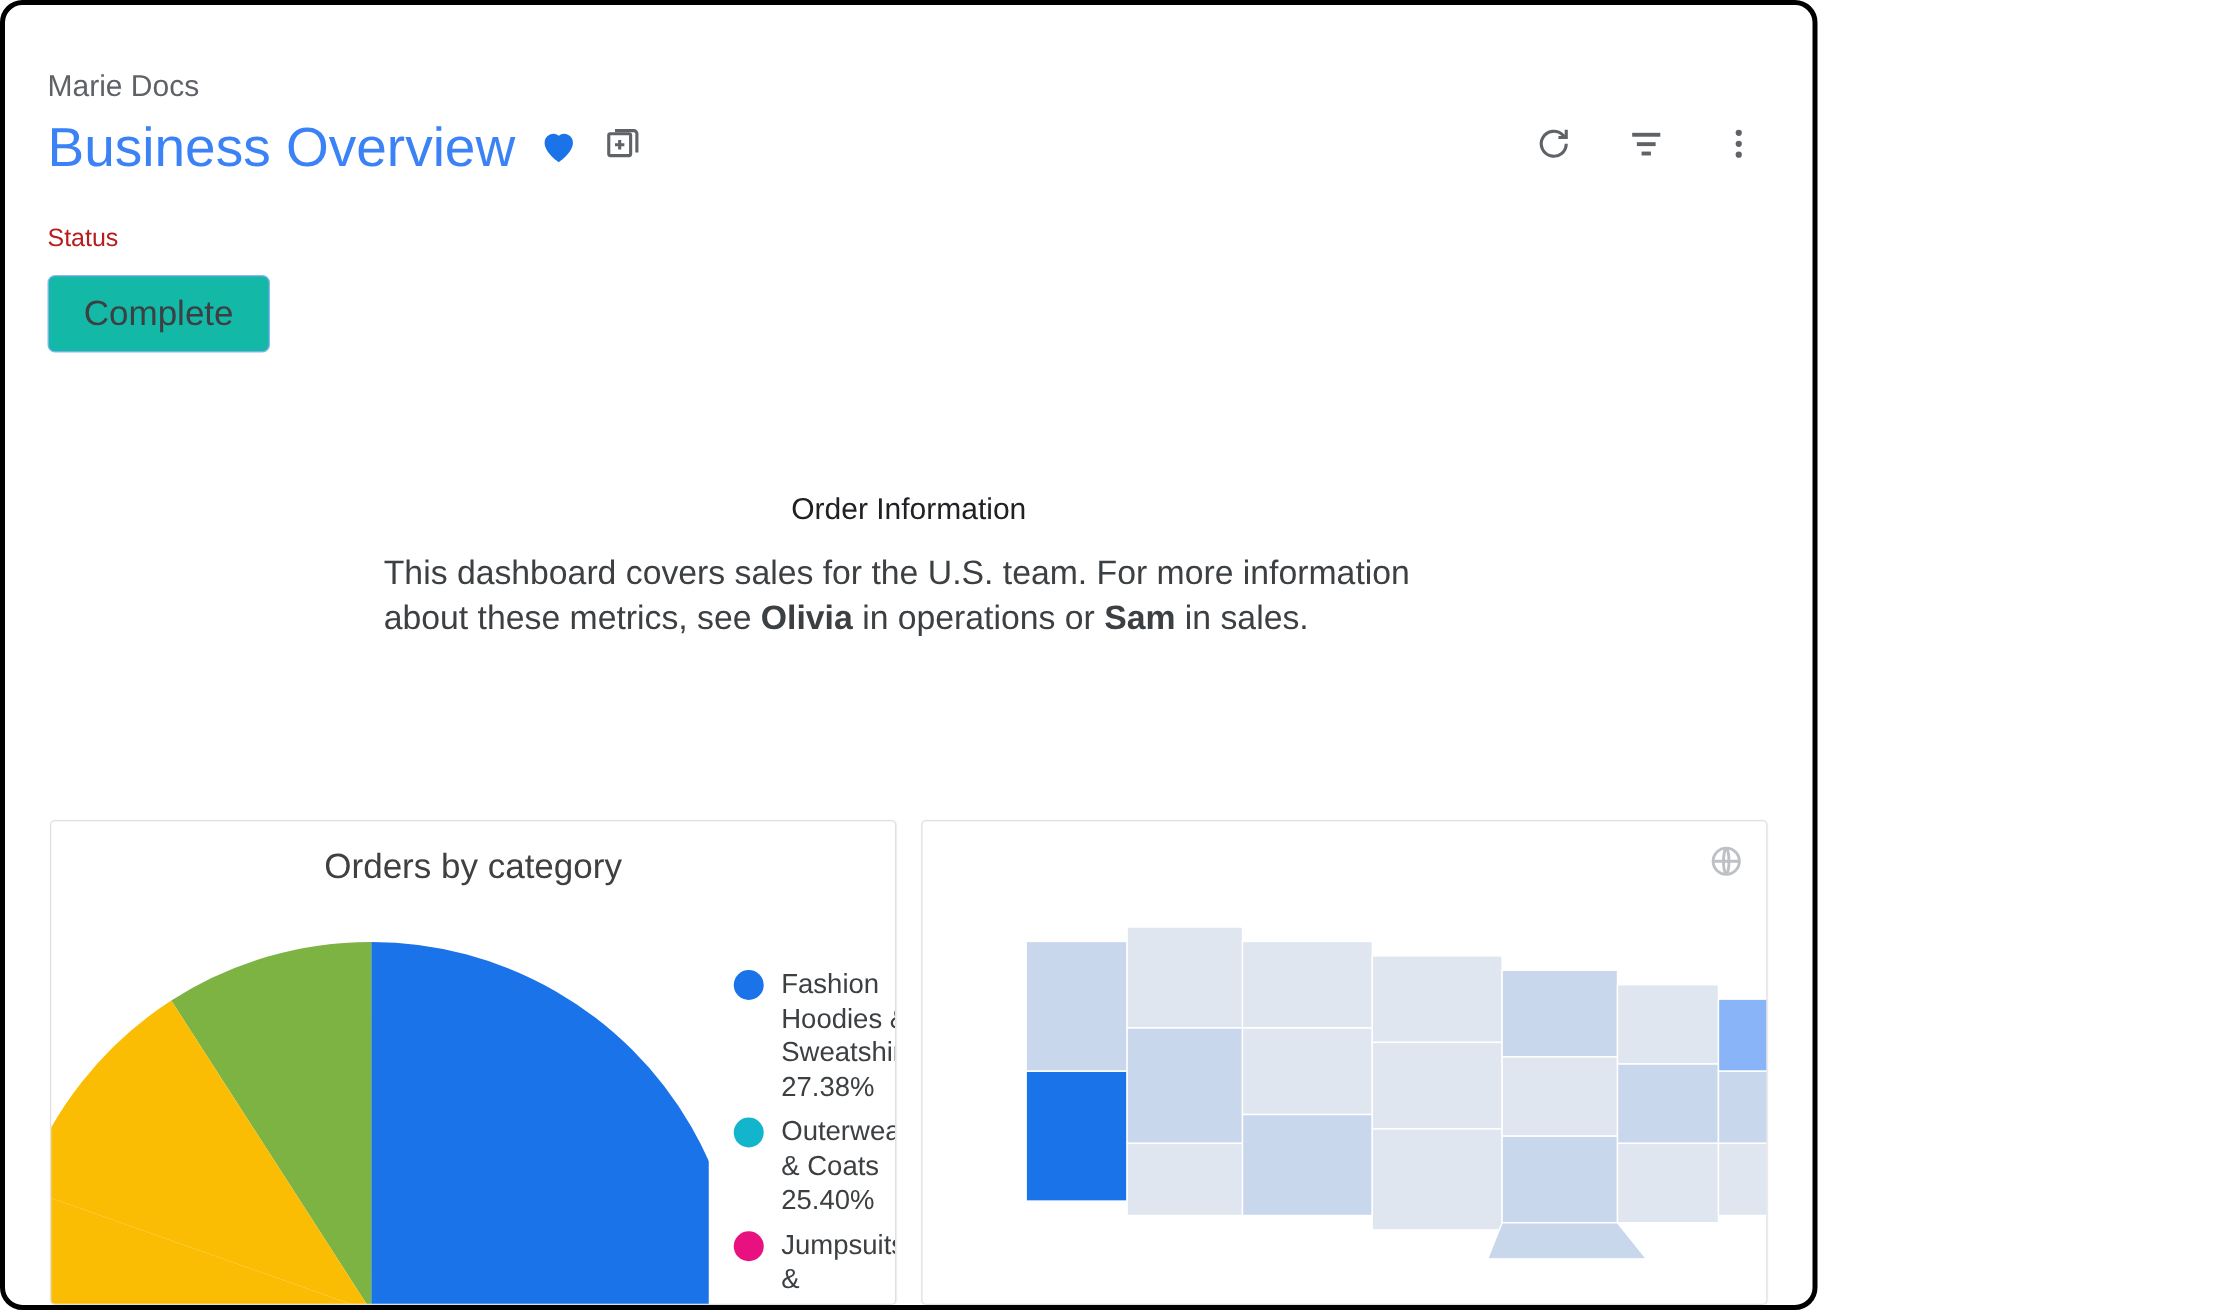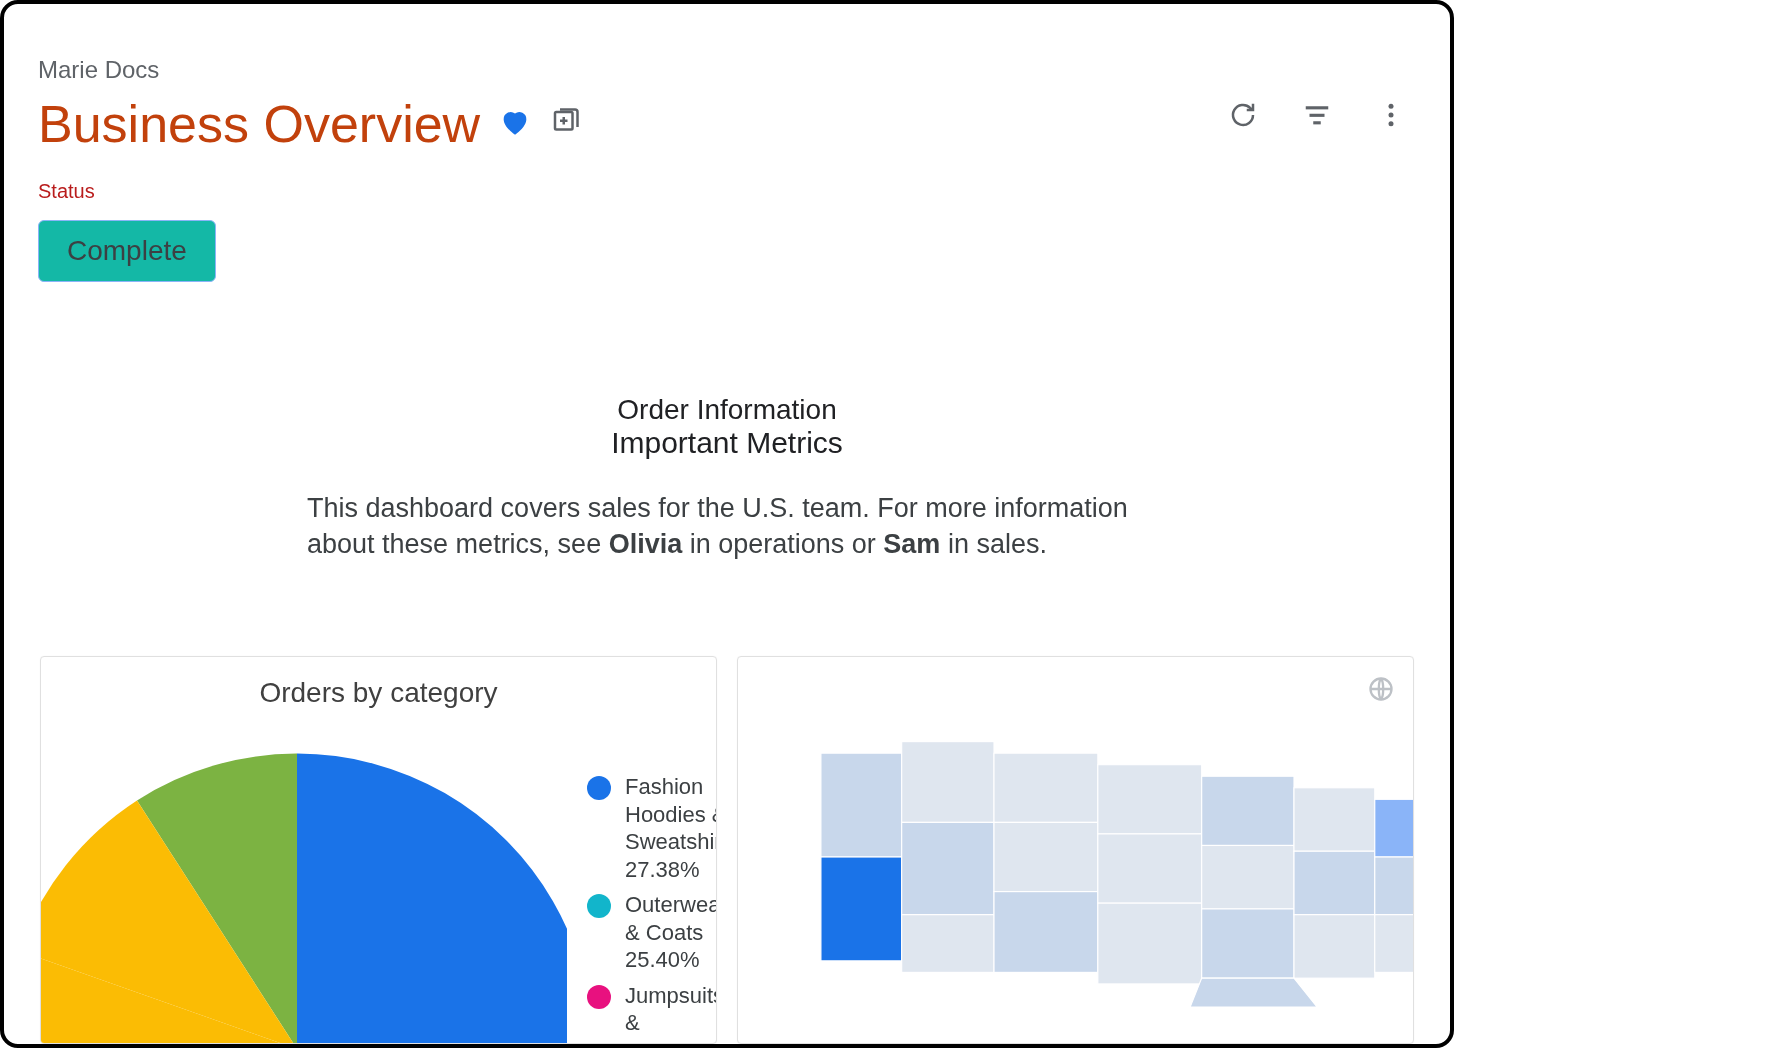--- a/index.html
+++ b/index.html
@@ -26,23 +26,23 @@
     left: 34px; top: 52px;
     font-size: 24px;
     color: #5f6368;
   }
   .title-row {
     position: absolute;
     left: 34px; top: 90px;
     display: flex; align-items: center; gap: 18px;
   }
   .title-row h1 {
-    font-size: 52px;
+    font-size: 44px;
     font-weight: 400;
-    color: #c2410c;
+    color: #3b82f6;
   }
   .heart-icon { width: 34px; height: 34px; color: #1a73e8; }
   .addbox-icon { width: 30px; height: 30px; color: #5f6368; }
   .top-actions {
     position: absolute;
     right: 44px; top: 96px;
     display: flex; gap: 44px; align-items: center;
     color: #5f6368;
   }
   .top-actions svg { width: 30px; height: 30px; }
@@ -64,21 +64,21 @@
     border-radius: 6px;
     cursor: pointer;
   }
   
   .text-block {
     position: absolute;
     top: 390px;
     left: 0; right: 0;
     text-align: center;
   }
-  .text-block h2 { font-size: 28px; font-weight: 400; }
+  .text-block h2 { font-size: 24px; font-weight: 400; margin-bottom: 18px; }
   .text-block h3 { font-size: 30px; font-weight: 400; margin-bottom: 30px; }
   .desc {
     max-width: 1260px;
     margin: 0 auto;
     text-align: left;
     padding: 0 210px 0 210px;
     font-size: 27px;
     line-height: 1.35;
     color: #3c4043;
   }
@@ -176,21 +176,20 @@
           <circle cx="12" cy="19" r="2"></circle>
         </svg>
     </span>
   </div>
 
   <div class="status-label">Status</div>
   <button class="status-chip">Complete</button>
 
   <div class="text-block">
     <h2>Order Information</h2>
-    <h3>Important Metrics</h3>
     <p class="desc">
       <span>This dashboard covers sales for the U.S. team. For more information about these metrics, see </span><b>Olivia</b><span> in operations or </span><b>Sam</b><span> in sales.</span>
     </p>
   </div>
 
   <div class="charts">
 
     <div class="card">
       <div class="card-title">Orders by category</div>
       <div class="pie-wrap">

